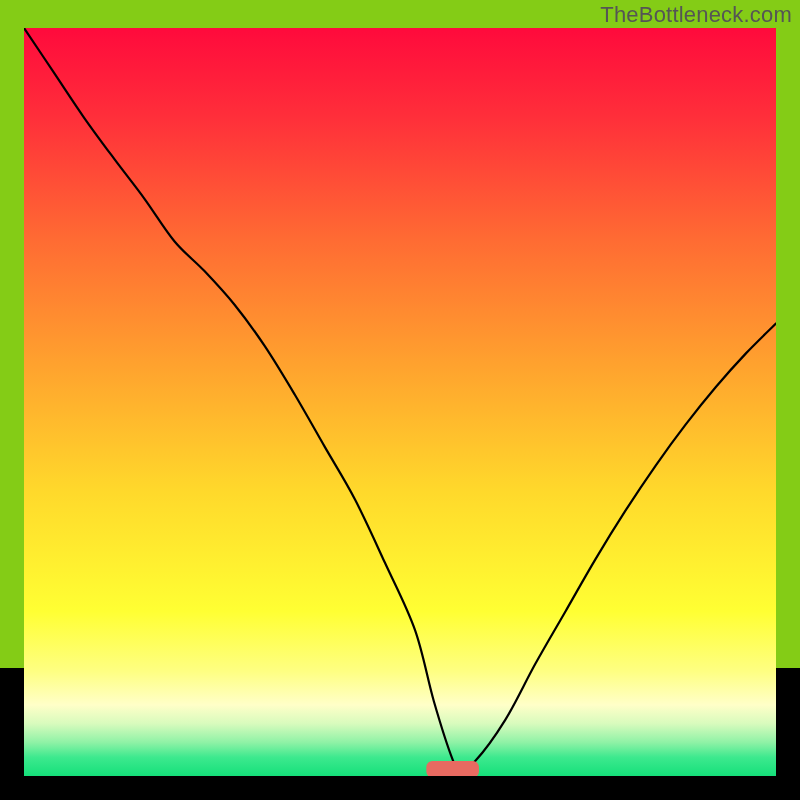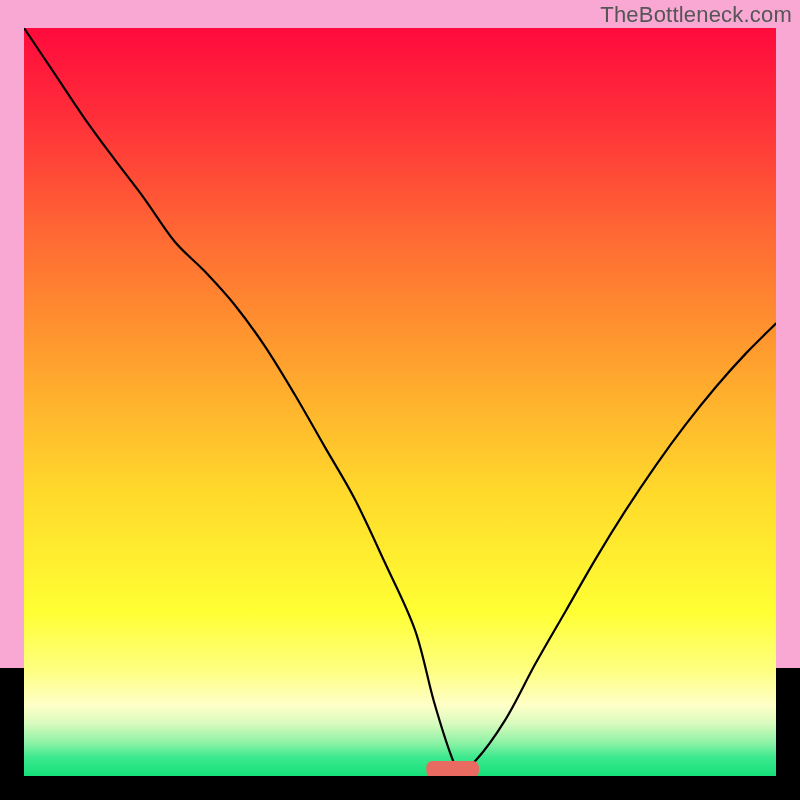--- a/index.html
+++ b/index.html
@@ -10,21 +10,21 @@
     background: #000;
     font-family: Arial, Helvetica, sans-serif;
     overflow: hidden;
   }
   .frame {
     position: absolute;
     left: 0;
     top: 0;
     width: 800px;
     height: 668px;
-    background: #f9a8d4;
+    background: #84cc16;
     text-align: center;
   }
   .watermark {
     position: absolute;
     top: 2px;
     right: 8px;
     color: #555555;
     font-size: 22px;
     font-weight: 500;
     letter-spacing: 0.2px;

